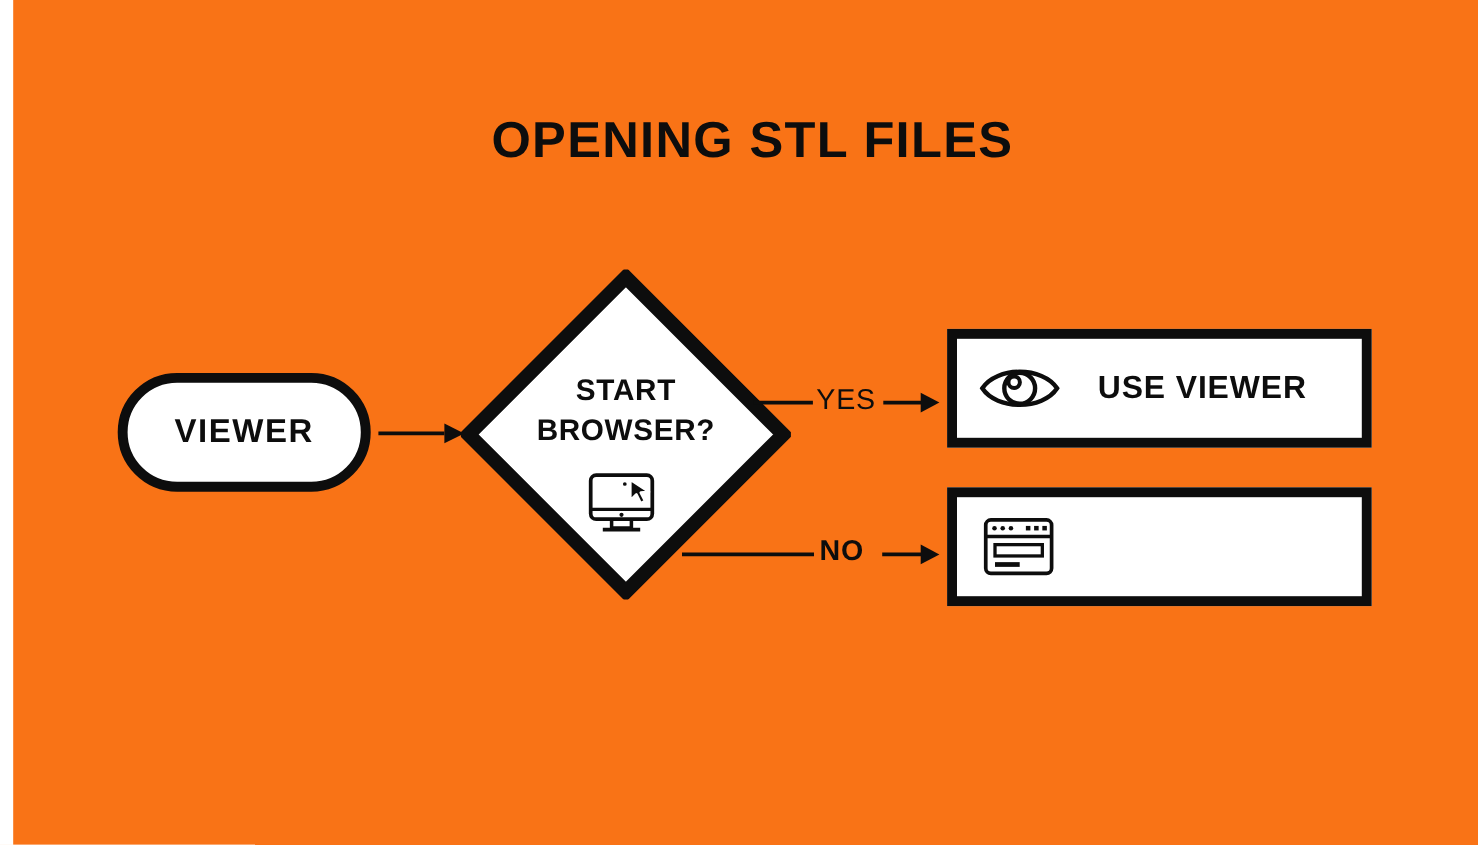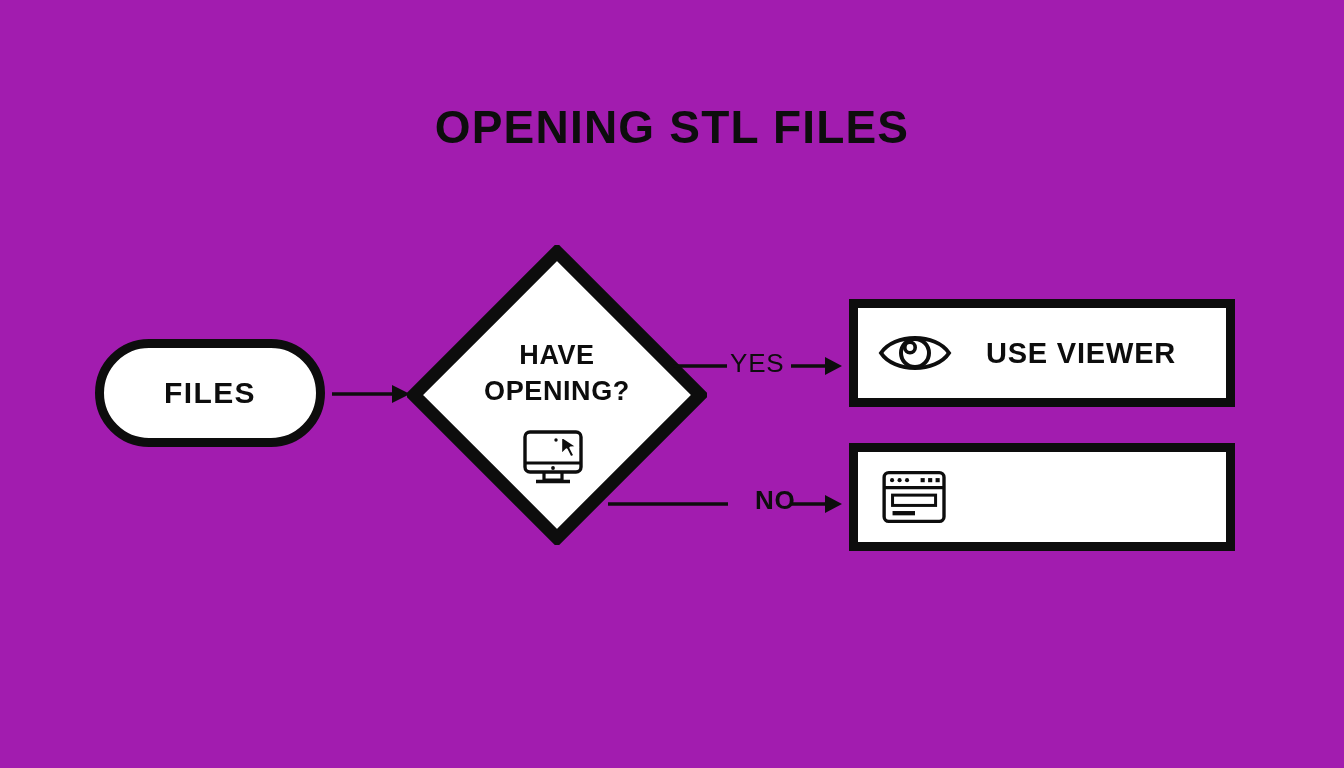--- a/index.html
+++ b/index.html
@@ -12,21 +12,22 @@
     height: 768px;
     position: relative;
     overflow: hidden;
     font-family: "Liberation Sans", sans-serif;
     color: #111111;
   }
 
   #canvas {
     position: absolute;
     inset: 0;
-    background: #a21caf;
+    background: #f97316;
+    margin-left: 12px;
   }
 
   
   #title {
     position: absolute;
     top: 104px;
     left: 0;
     width: 1344px;
     text-align: center;
     font-size: 46px;
@@ -125,21 +126,21 @@
   
   #edge-no {
     position: absolute;
     left: 600px;
     top: 476px;
     width: 245px;
     height: 56px;
   }
   #label-no {
     position: absolute;
-    left: 755px;
+    left: 733px;
     top: 485px;
     font-size: 26px;
     font-weight: 700;
     letter-spacing: 0.8px;
     color: #0d0d0d;
   }
 
   
   .outcome-box {
     position: absolute;
@@ -176,36 +177,36 @@
   }
 </style>
 </head>
 <body>
 
 <div id="canvas">
 
   <div id="title">OPENING STL FILES</div>
 
   <div id="start-node">
-    <span id="start-label">FILES</span>
+    <span id="start-label">VIEWER</span>
   </div>
 
   <svg id="edge-start-decision" viewBox="0 0 84 44">
     <line x1="2" y1="22" x2="62" y2="22" stroke="#0d0d0d" stroke-width="3.5"></line>
     <polygon points="62,13 80,22 62,31" fill="#0d0d0d"></polygon>
   </svg>
 
   <div id="decision-node">
     <svg class="diamond-shape" viewBox="0 0 300 300">
       <polygon points="150,7 293,150 150,293 7,150" fill="#ffffff" stroke="#0d0d0d" stroke-width="13" stroke-linejoin="miter"></polygon>
     </svg>
 
     <div id="decision-text">
-      <div>HAVE</div>
-      <div>OPENING?</div>
+      <div>START</div>
+      <div>BROWSER?</div>
     </div>
 
     <svg id="decision-icon" viewBox="0 0 74 66">
       <rect x="5" y="4" width="56" height="40" rx="5" ry="5" fill="none" stroke="#0d0d0d" stroke-width="3.4"></rect>
       <line x1="5" y1="35" x2="61" y2="35" stroke="#0d0d0d" stroke-width="3"></line>
       <circle cx="33" cy="40" r="1.9" fill="#0d0d0d"></circle>
       <path d="M24 44 L24 52 L42 52 L42 44" fill="none" stroke="#0d0d0d" stroke-width="3.2"></path>
       <line x1="16" y1="53.5" x2="50" y2="53.5" stroke="#0d0d0d" stroke-width="3.4"></line>
       <path d="M41 8 L41 27 L46.5 21.5 L50.5 29.5 L54.5 27.5 L50.5 19.8 L58 19.2 Z" fill="#0d0d0d" stroke="#ffffff" stroke-width="2.4" stroke-linejoin="round"></path>
       <circle cx="36" cy="12" r="1.7" fill="#0d0d0d"></circle>

